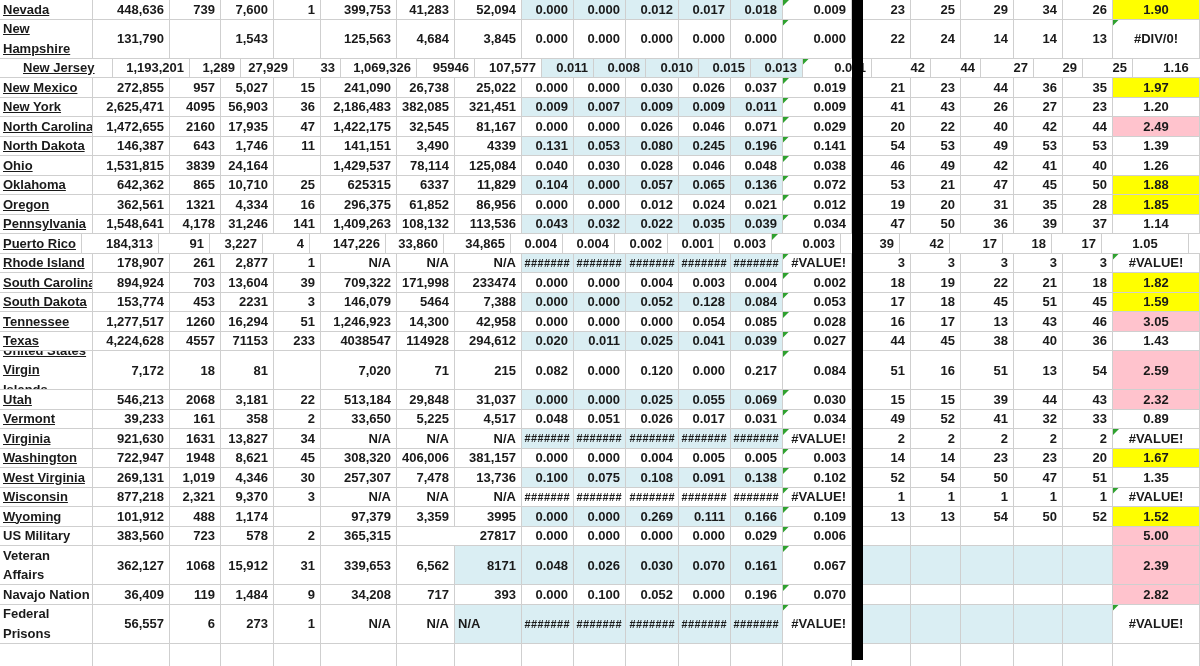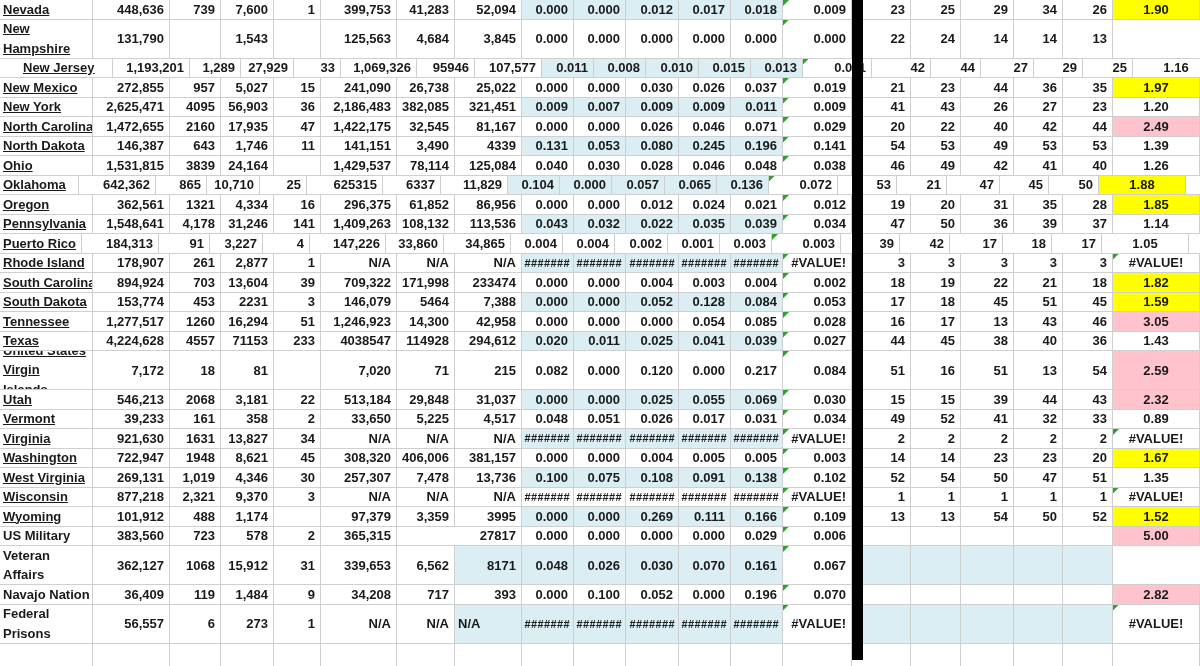--- a/index.html
+++ b/index.html
@@ -76,20 +76,21 @@
       <div class="c num" style="width: 53px;">0.000</div>
       <div class="c num" style="width: 52px;">0.000</div>
       <div class="c num" style="width: 52px;">0.000</div>
       <div class="c num" style="width: 69px;"><div class="tri" style="background: rgb(47, 161, 47);"></div>0.000</div>
       <div class="c gap" style="width: 11px;"></div>
       <div class="c num" style="width: 48px;">22</div>
       <div class="c num" style="width: 50px;">24</div>
       <div class="c num" style="width: 53px;">14</div>
       <div class="c num" style="width: 49px;">14</div>
       <div class="c num" style="width: 50px;">13</div>
+      <div class="c center" style="width: 87px;"><div class="tri" style="background: rgb(47, 161, 47);"></div>#DIV/0!</div>
     </div>
     <div class="row" style="height: 19.5px; padding-left: 20px;">
       <div class="c name" style="width: 93px;">
         <div class="nm link">New Jersey</div>
       </div>
       <div class="c num" style="width: 77px;">1,193,201</div>
       <div class="c num" style="width: 51px;">1,289</div>
       <div class="c num" style="width: 53px;">27,929</div>
       <div class="c num" style="width: 47px;">33</div>
       <div class="c num" style="width: 76px;">1,069,326</div>
@@ -228,21 +229,21 @@
       <div class="c num" style="width: 69px;"><div class="tri" style="background: rgb(47, 161, 47);"></div>0.038</div>
       <div class="c gap" style="width: 11px;"></div>
       <div class="c num" style="width: 48px;">46</div>
       <div class="c num" style="width: 50px;">49</div>
       <div class="c num" style="width: 53px;">42</div>
       <div class="c num" style="width: 49px;">41</div>
       <div class="c num" style="width: 50px;">40</div>
       <div class="c center" style="width: 87px;">1.26</div>
     </div>
     <div class="row" style="height: 19.5px;">
-      <div class="c name" style="width: 79px;">
+      <div class="c name" style="width: 93px;">
         <div class="nm link">Oklahoma</div>
       </div>
       <div class="c num" style="width: 77px;">642,362</div>
       <div class="c num" style="width: 51px;">865</div>
       <div class="c num" style="width: 53px;">10,710</div>
       <div class="c num" style="width: 47px;">25</div>
       <div class="c num" style="width: 76px;">625315</div>
       <div class="c num" style="width: 58px;">6337</div>
       <div class="c num" style="width: 67px;">11,829</div>
       <div class="c num" style="width: 52px; background: rgb(218, 238, 243);">0.104</div>
@@ -702,20 +703,21 @@
       <div class="c num" style="width: 53px; background: rgb(218, 238, 243);">0.030</div>
       <div class="c num" style="width: 52px; background: rgb(218, 238, 243);">0.070</div>
       <div class="c num" style="width: 52px; background: rgb(218, 238, 243);">0.161</div>
       <div class="c num" style="width: 69px;"><div class="tri" style="background: rgb(47, 161, 47);"></div>0.067</div>
       <div class="c gap" style="width: 11px;"></div>
       <div class="c num" style="width: 48px; background: rgb(218, 238, 243);"></div>
       <div class="c num" style="width: 50px; background: rgb(218, 238, 243);"></div>
       <div class="c num" style="width: 53px; background: rgb(218, 238, 243);"></div>
       <div class="c num" style="width: 49px; background: rgb(218, 238, 243);"></div>
       <div class="c num" style="width: 50px; background: rgb(218, 238, 243);"></div>
+      <div class="c center" style="width: 87px; background: rgb(255, 195, 205);">2.39</div>
     </div>
     <div class="row" style="height: 19.5px;">
       <div class="c name" style="width: 93px;">
         <div class="nm">Navajo Nation</div>
       </div>
       <div class="c num" style="width: 77px;">36,409</div>
       <div class="c num" style="width: 51px;">119</div>
       <div class="c num" style="width: 53px;">1,484</div>
       <div class="c num" style="width: 47px;">9</div>
       <div class="c num" style="width: 76px;">34,208</div>

